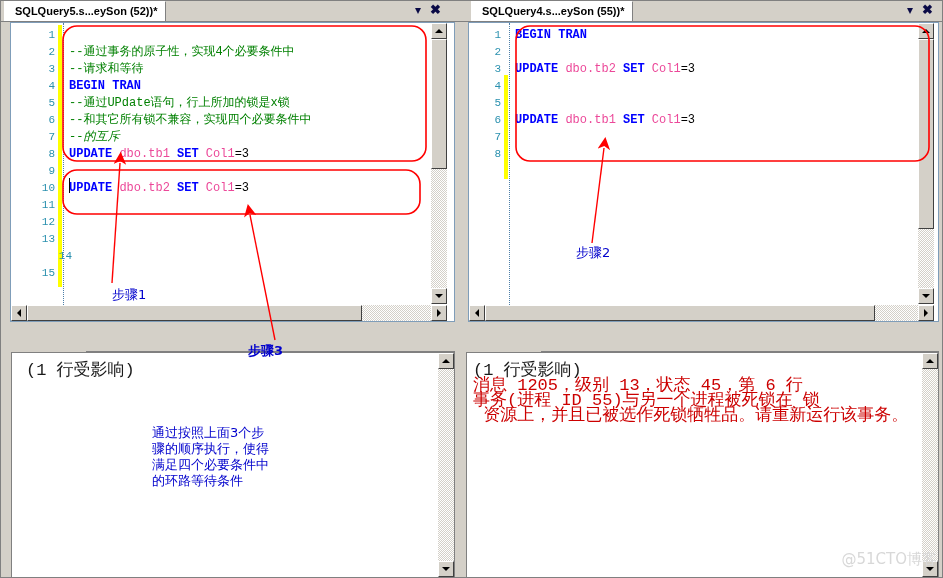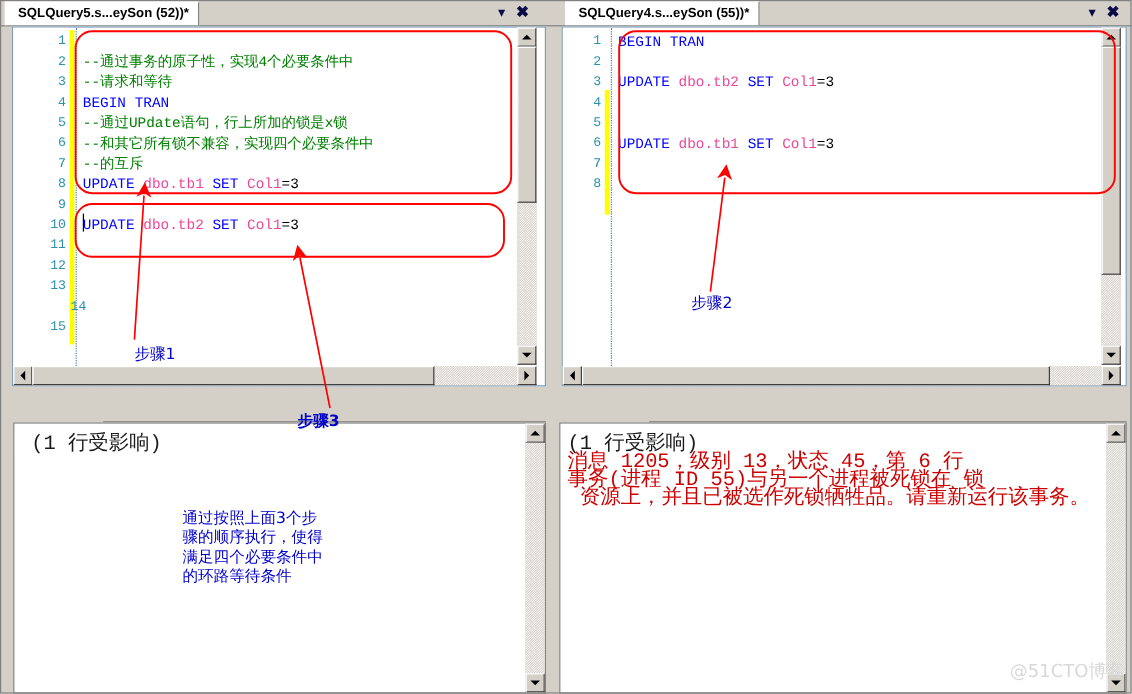--- a/index.html
+++ b/index.html
@@ -103,21 +103,21 @@
     box-sizing: border-box;
   }
   .codeline {
     position: absolute;
     font-family: "Liberation Mono", "DejaVu Sans Mono", monospace;
     font-size: 12px;
     line-height: 17px;
     height: 17px;
     white-space: pre;
   }
-  .kw  { color: #0000ff; font-weight: normal; }
+  .kw  { color: #0000ff; font-weight: bold; }
   .ident { color: #ec4899; }
   .num { color: #000000; }
   .cmt { color: #008000; }
   .caret {
     position: absolute;
     width: 1px; background: #000;
     height: 15px;
   }
   .sb-track {
     position: absolute;
@@ -269,21 +269,21 @@
           <div class="lineno" style="top: 225px; width: 46px; right: auto; left: 17px;">14</div>
           <div class="lineno" style="top: 242px; width: 46px; right: auto; left: 0px;">15</div>
         </div>
       <div id="left-code">
           <div class="codeline" style="top: 4px; left: 58px;"></div>
           <div class="codeline" style="top: 21px; left: 58px;"><span class="cmt">--通过事务的原子性，实现4个必要条件中</span></div>
           <div class="codeline" style="top: 38px; left: 58px;"><span class="cmt">--请求和等待</span></div>
           <div class="codeline" style="top: 55px; left: 58px;"><span class="kw">BEGIN TRAN</span></div>
           <div class="codeline" style="top: 72px; left: 58px;"><span class="cmt">--通过UPdate语句，行上所加的锁是x锁</span></div>
           <div class="codeline" style="top: 89px; left: 58px;"><span class="cmt">--和其它所有锁不兼容，实现四个必要条件中</span></div>
-          <div class="codeline" style="top: 106px; left: 58px;"><span class="cmt">--的互斥</span></div>
+          <div class="codeline" style="top: 106px; left: 58px; font-style: italic;"><span class="cmt">--的互斥</span></div>
           <div class="codeline" style="top: 123px; left: 58px;"><span class="kw">UPDATE</span><span class="num"> </span><span class="ident">dbo.tb1</span><span class="num"> </span><span class="kw">SET</span><span class="num"> </span><span class="ident">Col1</span><span class="num">=3</span></div>
           <div class="codeline" style="top: 140px; left: 58px;"></div>
           <div class="codeline" style="top: 157px; left: 58px;"><span class="kw">UPDATE</span><span class="num"> </span><span class="ident">dbo.tb2</span><span class="num"> </span><span class="kw">SET</span><span class="num"> </span><span class="ident">Col1</span><span class="num">=3</span></div>
           <div class="codeline" style="top: 174px; left: 58px;"></div>
           <div class="codeline" style="top: 191px; left: 58px;"></div>
           <div class="codeline" style="top: 208px; left: 58px;"></div>
           <div class="codeline" style="top: 225px; left: 58px;"></div>
           <div class="codeline" style="top: 242px; left: 58px;"></div>
         </div>
       <div class="caret" style="left:58px; top:155px;"></div>

